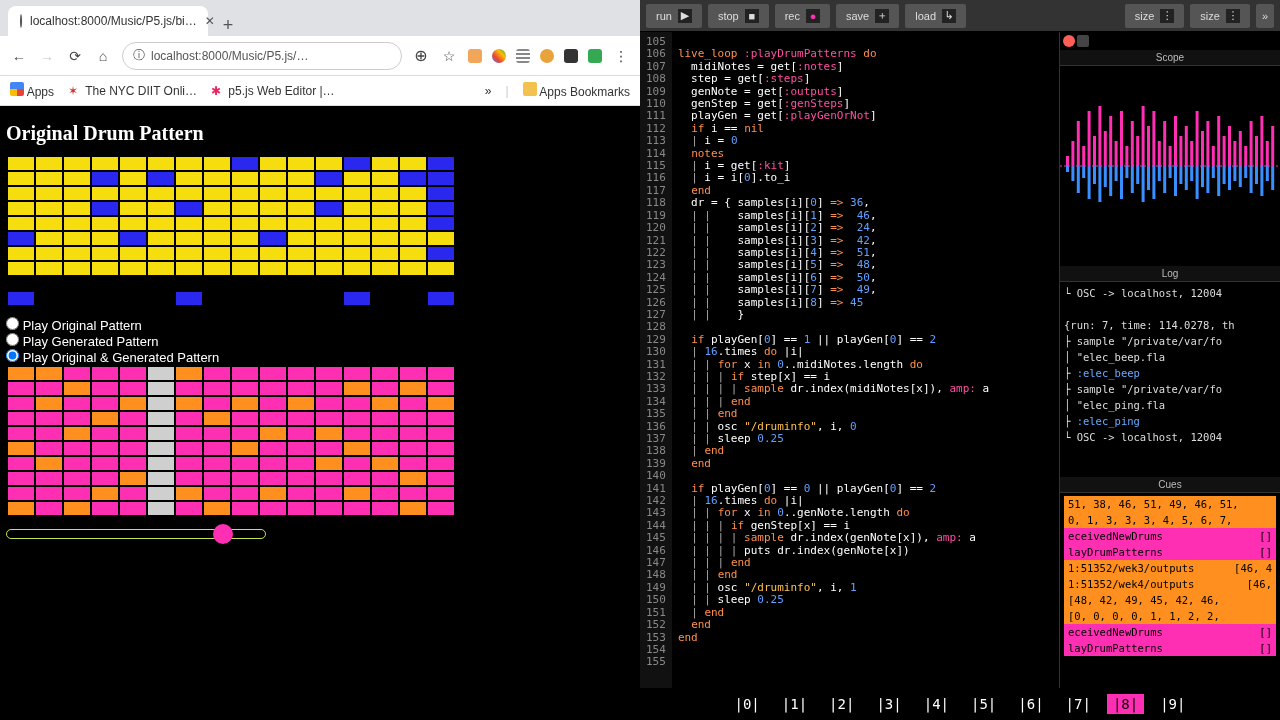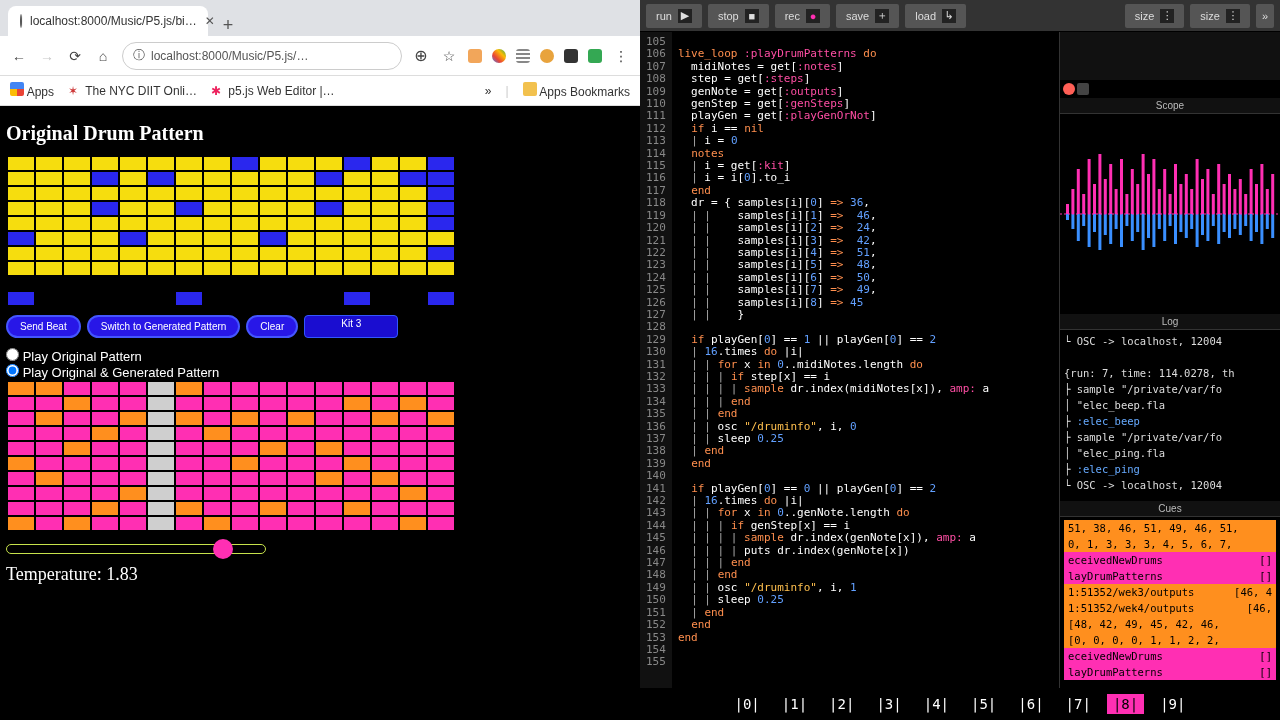--- a/index.html
+++ b/index.html
@@ -47,21 +47,21 @@
 
   .editor{background:#000;border-right:1px solid #333;display:flex;font-family:Menlo,monospace;font-size:11px;line-height:12.4px;overflow:hidden;}
   .gutter{background:#111;color:#888;padding:4px 6px;text-align:right;white-space:pre;user-select:none;}
   .code{padding:4px 6px;white-space:pre;color:#fff;}
   .k{color:#ff8f4e;}  
   .s{color:#ff4ea4;}  
   .n{color:#62a0ff;}  
   .p{color:#aaa;}     
   .o{color:#ffc04e;}  
 
-  .sidepanels{display:flex;flex-direction:column;background:#000;overflow:hidden;margin-top:48px;}
+  .sidepanels{display:flex;flex-direction:column;background:#000;overflow:hidden;}
   .panel-h{font-size:10px;color:#bbb;text-align:center;padding:2px;background:#111;border-bottom:1px solid #333;}
   .winbtns{display:flex;gap:2px;padding:3px;}
   .winbtns span{width:12px;height:12px;background:#444;border-radius:2px;display:block;}
   .scope{height:200px;display:flex;align-items:center;justify-content:center;position:relative;}
   .scope svg{width:100%;height:130px;}
   .log,.cues{font-family:Menlo,monospace;font-size:10.5px;line-height:16px;color:#ddd;padding:3px 4px;overflow:hidden;flex:1;}
   .cues .row-m{background:#ff2fb3;color:#000;display:flex;justify-content:space-between;padding:0 4px;}
   .cues .row-o{background:#ff8f1e;color:#000;display:flex;justify-content:space-between;padding:0 4px;}
   .log .sym{color:#66aaff;}
 
@@ -271,28 +271,23 @@
           <div class="cell" style="background: rgb(0, 0, 0);"></div>
           <div class="cell" style="background: rgb(0, 0, 0);"></div>
           <div class="cell" style="background: rgb(0, 0, 0);"></div>
           <div class="cell" style="background: rgb(0, 0, 0);"></div>
           <div class="cell" style="background: rgb(0, 0, 0);"></div>
           <div class="cell" style="background: rgb(42, 39, 238);"></div>
           <div class="cell" style="background: rgb(0, 0, 0);"></div>
           <div class="cell" style="background: rgb(0, 0, 0);"></div>
           <div class="cell" style="background: rgb(42, 39, 238);"></div>
         </div>
-      <div class="btnrow">
-        <button class="bluebtn">Send Beat</button>
-        <button class="bluebtn">Switch to Generated Pattern</button>
-        <button class="bluebtn">Clear</button>
-        <span class="kitsel">Kit 3</span>
-      </div>
       <div class="radios">
         <label><input type="radio" name="pm" style=""> <span>Play Original Pattern</span></label>
+        <label><input type="radio" name="pm" style=""> <span>Play Generated Pattern</span></label>
         <label><input type="radio" name="pm" checked="" style=""> <span>Play Original &amp; Generated Pattern</span></label>
       </div>
 
       <div class="grid" id="gridB">
           <div class="cell" style="background: rgb(255, 143, 30);"></div>
           <div class="cell" style="background: rgb(255, 143, 30);"></div>
           <div class="cell" style="background: rgb(255, 47, 179);"></div>
           <div class="cell" style="background: rgb(255, 47, 179);"></div>
           <div class="cell" style="background: rgb(255, 47, 179);"></div>
           <div class="cell" style="background: rgb(207, 207, 207);"></div>
@@ -448,23 +443,20 @@
           <div class="cell" style="background: rgb(255, 47, 179);"></div>
           <div class="cell" style="background: rgb(255, 47, 179);"></div>
           <div class="cell" style="background: rgb(255, 47, 179);"></div>
           <div class="cell" style="background: rgb(255, 143, 30);"></div>
           <div class="cell" style="background: rgb(255, 47, 179);"></div>
         </div>
       <div class="slider">
         <div class="track">
             <div class="thumb" id="thumb" style="left: 205.8px;"></div>
           </div>
-      </div>
-      <div class="temp">
-        <span>Temperature: </span><span>1.83</span>
       </div>
     </div>
   </div>
 
   <div id="sonic">
     <div class="sp-toolbar">
       <button class="tbtn">
           <span>run</span>
           <span class="sq">▶</span>
         </button>

